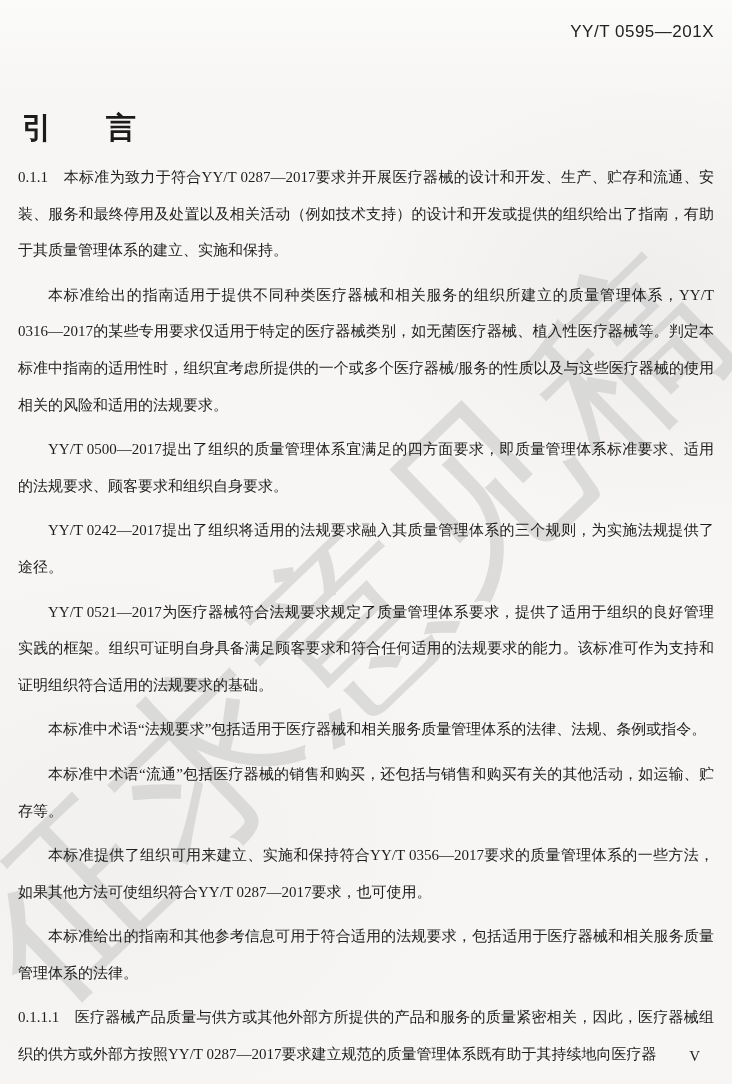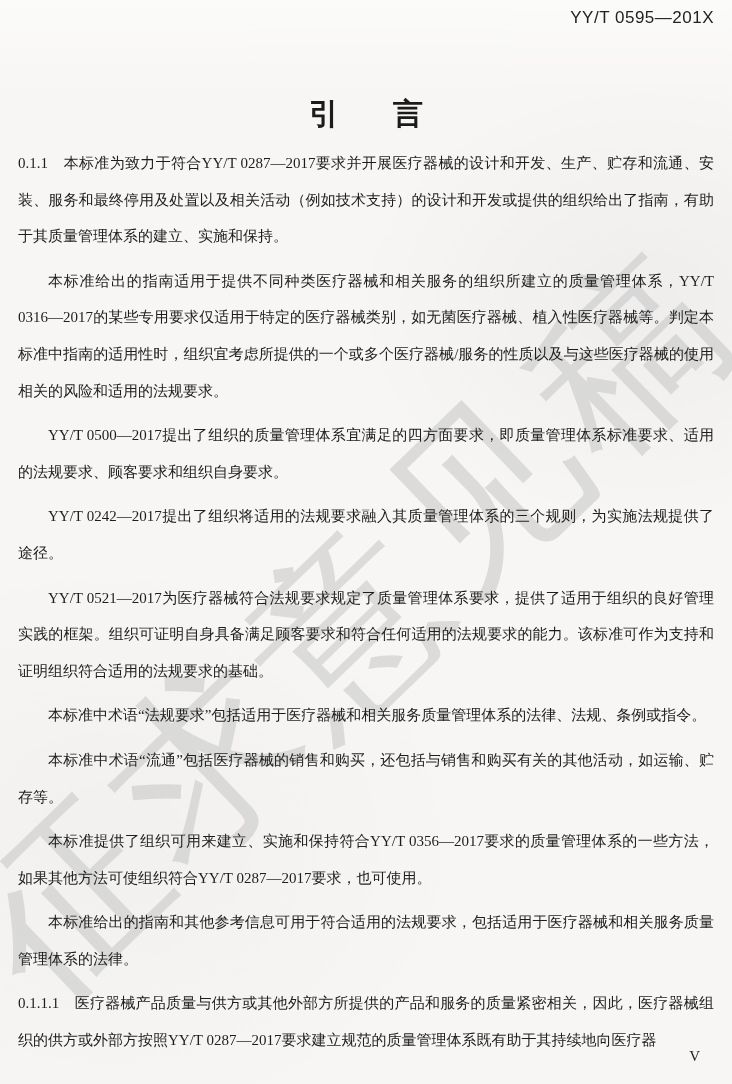--- a/index.html
+++ b/index.html
@@ -32,32 +32,31 @@
     z-index: 0;
     pointer-events: none;
     user-select: none;
   }
   .content {
     position: relative;
     z-index: 1;
     padding: 0 10px;
   }
   .doc-header {
-    padding-top: 8px;
+    padding-top: 22px;
     padding-right: 8px;
     height: 24px;
     text-align: right;
     font-family: "Liberation Sans", "DejaVu Sans", sans-serif;
     font-size: 17px;
     letter-spacing: 0.5px;
     color: #222;
   }
   .doc-title {
     margin: 62px 0 0 0;
-    text-align: center;
     font-family: "Liberation Sans", "DejaVu Sans", sans-serif;
     font-weight: bold;
     font-size: 30px;
     letter-spacing: 12px;
     text-indent: 12px; 
     color: #1b1b1b;
   }
   .sec-heading {
     margin: 56px 0 0 0;
     font-family: "Liberation Sans", "DejaVu Sans", sans-serif;

